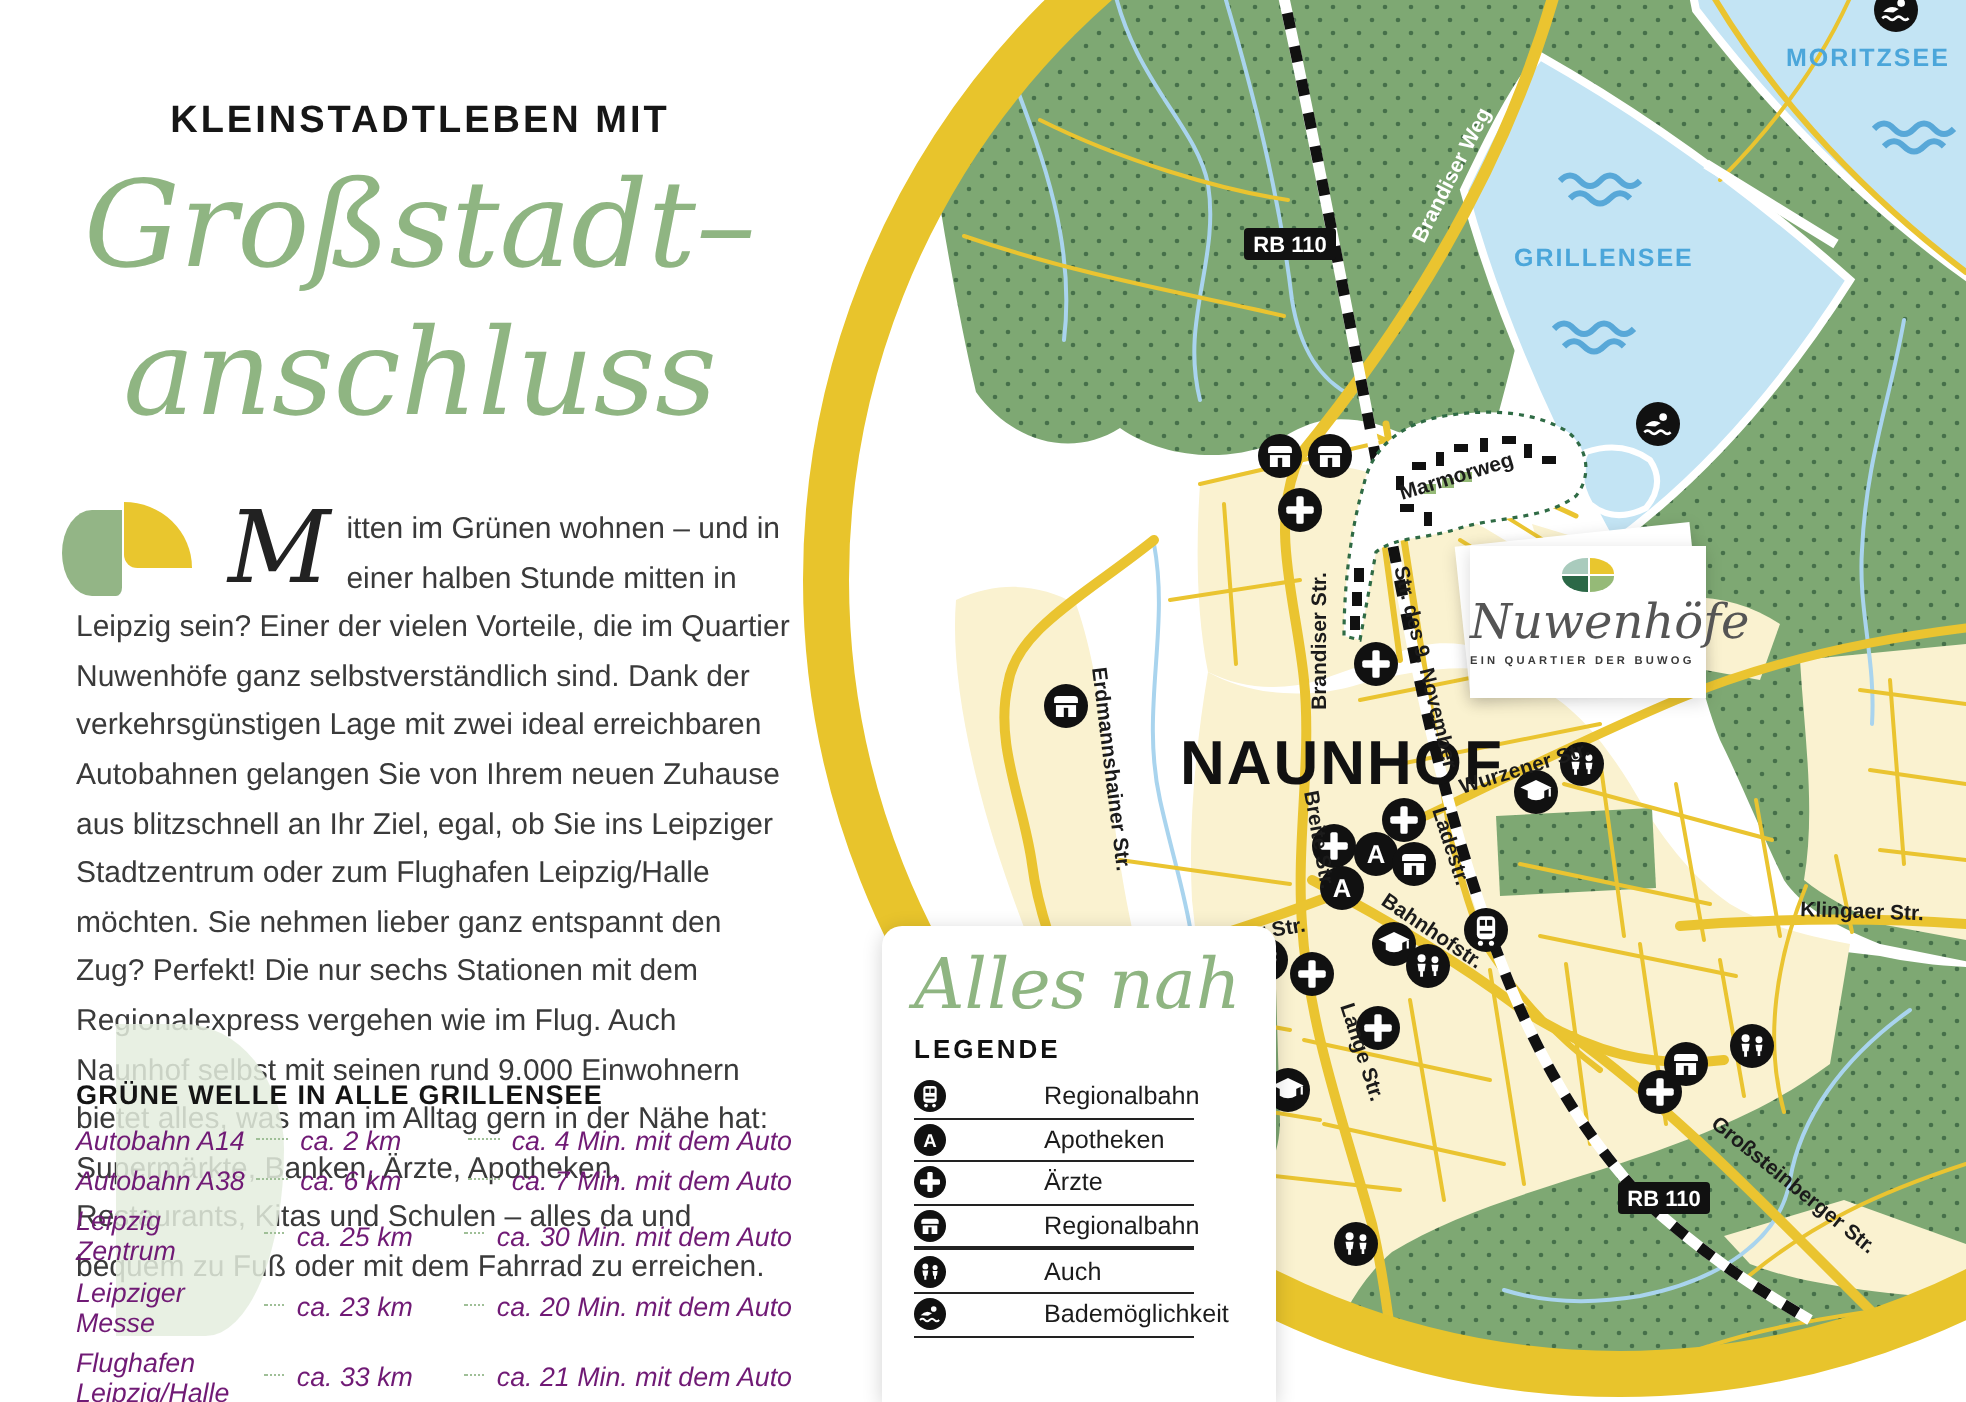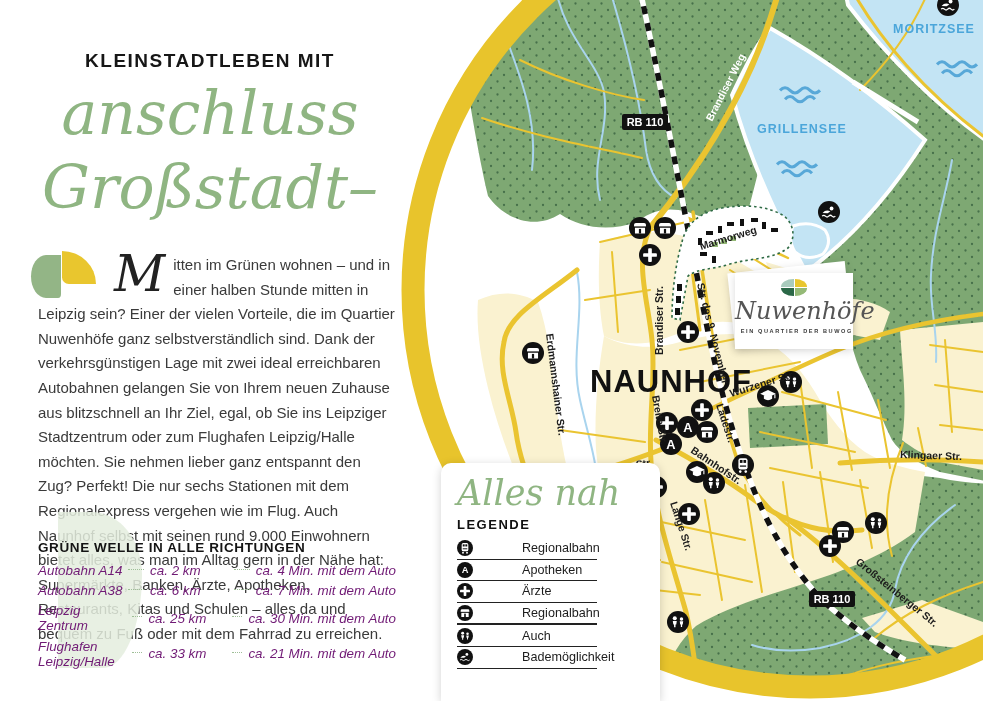--- a/index.html
+++ b/index.html
@@ -19,34 +19,34 @@
   .leafmark{left:58px;top:512px;width:84px;height:156px;background:#E4EDDE;
             border-radius:0 90% 70% 0/0 60% 90% 0;opacity:.85;}
   .tbl{left:38px;top:540px;width:358px;}
   .tbl-head{font-size:13.5px;font-weight:700;letter-spacing:.6px;color:#141414;margin-bottom:8px;}
   .trow{display:flex;align-items:center;font-size:13.4px;color:#701a75;margin-bottom:5.2px;font-style:italic;}
   .lead{flex:1;border-bottom:1.6px dotted #9FBF97;margin:0 6px 3px 6px;min-width:10px;}
   .dist{width:78px;flex:none;}
   .time{flex:none;text-align:right;}
 
   
-  .legend{left:441px;top:463px;width:219px;height:238px;background:#fff;border-radius:10px 10px 0 0;
+  .legend{left:441px;top:463px;width:197px;height:238px;background:#fff;border-radius:10px 10px 0 0;
           box-shadow:0 2px 10px rgba(0,0,0,.18);padding:8px 0 0 16px;box-sizing:border-box;z-index:5;}
   .alles{font-size:35px;color:#8FB582;margin:2px 0 4px 0;}
   .lgh{font-size:13px;font-weight:700;letter-spacing:1.5px;color:#111;margin:2px 0 6px 0;}
   .lg-row{display:flex;align-items:center;height:20.6px;width:140px;gap:40px;}
   .lg-row svg{width:16px;height:16px;margin-right:9px;flex:none;}
   .lg-row span{font-size:12.6px;color:#1c1c1c;}
   .lg-sep{width:140px;border:none;border-top:1.3px solid #222;margin:0;}
 
   
   .ncard-back{left:731px;top:267px;width:118px;height:76px;background:#fff;
               box-shadow:0 2px 8px rgba(0,0,0,.15);transform:rotate(-6deg);z-index:3;}
   .ncard{left:735px;top:273px;width:118px;height:76px;background:#fff;
-         box-shadow:0 2px 8px rgba(0,0,0,.15);z-index:4;text-align:right;}
+         box-shadow:0 2px 8px rgba(0,0,0,.15);z-index:4;text-align:left;}
   .nlogo{position:relative;width:26px;height:17px;margin:6px auto 2px auto;}
   .nlogo div{position:absolute;width:12.5px;height:8px;}
   .np-tl{left:0;top:0;background:#A9CBBD;border-radius:100% 0 0 0;}
   .np-tr{left:13.5px;top:0;background:#E9C62E;border-radius:0 100% 0 0;}
   .np-bl{left:0;top:9px;background:#2B6847;border-radius:0 0 0 100%;}
   .np-br{left:13.5px;top:9px;background:#95BA77;border-radius:0 0 100% 0;}
   .nname{font-family:"DejaVu Serif",serif;font-style:italic;font-size:24px;color:#555;
          line-height:26px;}
   .nsub{font-size:5.6px;letter-spacing:1.6px;font-weight:700;color:#3a3a3a;margin-top:4px;}
 
@@ -303,56 +303,63 @@
       <text class="street" transform="translate(855,563) rotate(39)">Großsteinberger Str.</text>
       <text class="street" transform="translate(546,334) rotate(83)">Erdmannshainer Str.</text>
     </g>
   </g>
 
   <circle cx="810" cy="290" r="397" fill="none" stroke="#E8C42C" stroke-width="23"></circle>
 </svg>
 
 <div class="abs eyebrow">KLEINSTADTLEBEN MIT</div>
 <div class="abs headline script">
+  <div>Großstadt–</div>
   <div>anschluss</div>
-  <div>Großstadt–</div>
 </div>
 
 <div class="abs petal" style="left:62px;top:251px;width:34px;height:33px;background:#E9C62E;border-radius:0 100% 0 20%;"></div>
 <div class="abs petal" style="left:31px;top:255px;width:30px;height:43px;background:#93B586;border-radius:100% 0 20% 100%;"></div>
 
 <div class="abs dropcap-wrap">
   <span class="dropcap script">M</span>
   <span>itten im Grünen wohnen – und in einer halben Stunde mitten in Leipzig sein? Einer der vielen Vorteile, die im Quartier Nuwenhöfe ganz selbstverständlich sind. Dank der verkehrsgünstigen Lage mit zwei ideal erreichbaren Autobahnen gelangen Sie von Ihrem neuen Zuhause aus blitzschnell an Ihr Ziel, egal, ob Sie ins Leipziger Stadtzentrum oder zum Flughafen Leipzig/Halle möchten. Sie nehmen lieber ganz entspannt den Zug? Perfekt! Die nur sechs Stationen mit dem Regionalexpress vergehen wie im Flug. Auch Naunhof selbst mit seinen rund 9.000 Einwohnern bietet alles, was man im Alltag gern in der Nähe hat: Supermärkte, Banken, Ärzte, Apotheken, Restaurants, Kitas und Schulen – alles da und bequem zu Fuß oder mit dem Fahrrad zu erreichen.</span>
 </div>
 
 <div class="abs leafmark"></div>
 
 <div class="abs tbl">
-  <div class="tbl-head">GRÜNE WELLE IN ALLE RICHTUNGEN</div>
+  <div class="tbl-head">GRÜNE WELLE IN ALLE GRILLENSEE</div>
   <div class="trow">
       <span>Autobahn A14</span>
       <span class="lead"></span>
       <span class="dist">ca. 2 km</span>
       <span class="lead"></span>
       <span class="time">ca. 4 Min. mit dem Auto</span>
     </div>
   <div class="trow">
       <span>Autobahn A38</span>
       <span class="lead"></span>
       <span class="dist">ca. 6 km</span>
       <span class="lead"></span>
       <span class="time">ca. 7 Min. mit dem Auto</span>
     </div>
   <div class="trow">
       <span>Leipzig Zentrum</span>
       <span class="lead"></span>
       <span class="dist">ca. 25 km</span>
       <span class="lead"></span>
       <span class="time">ca. 30 Min. mit dem Auto</span>
+    </div>
+  <div class="trow">
+      <span>Leipziger Messe</span>
+      <span class="lead"></span>
+      <span class="dist">ca. 23 km</span>
+      <span class="lead"></span>
+      <span class="time">ca. 20 Min. mit dem Auto</span>
     </div>
   <div class="trow">
       <span>Flughafen Leipzig/Halle</span>
       <span class="lead"></span>
       <span class="dist">ca. 33 km</span>
       <span class="lead"></span>
       <span class="time">ca. 21 Min. mit dem Auto</span>
     </div>
 
 </div>

